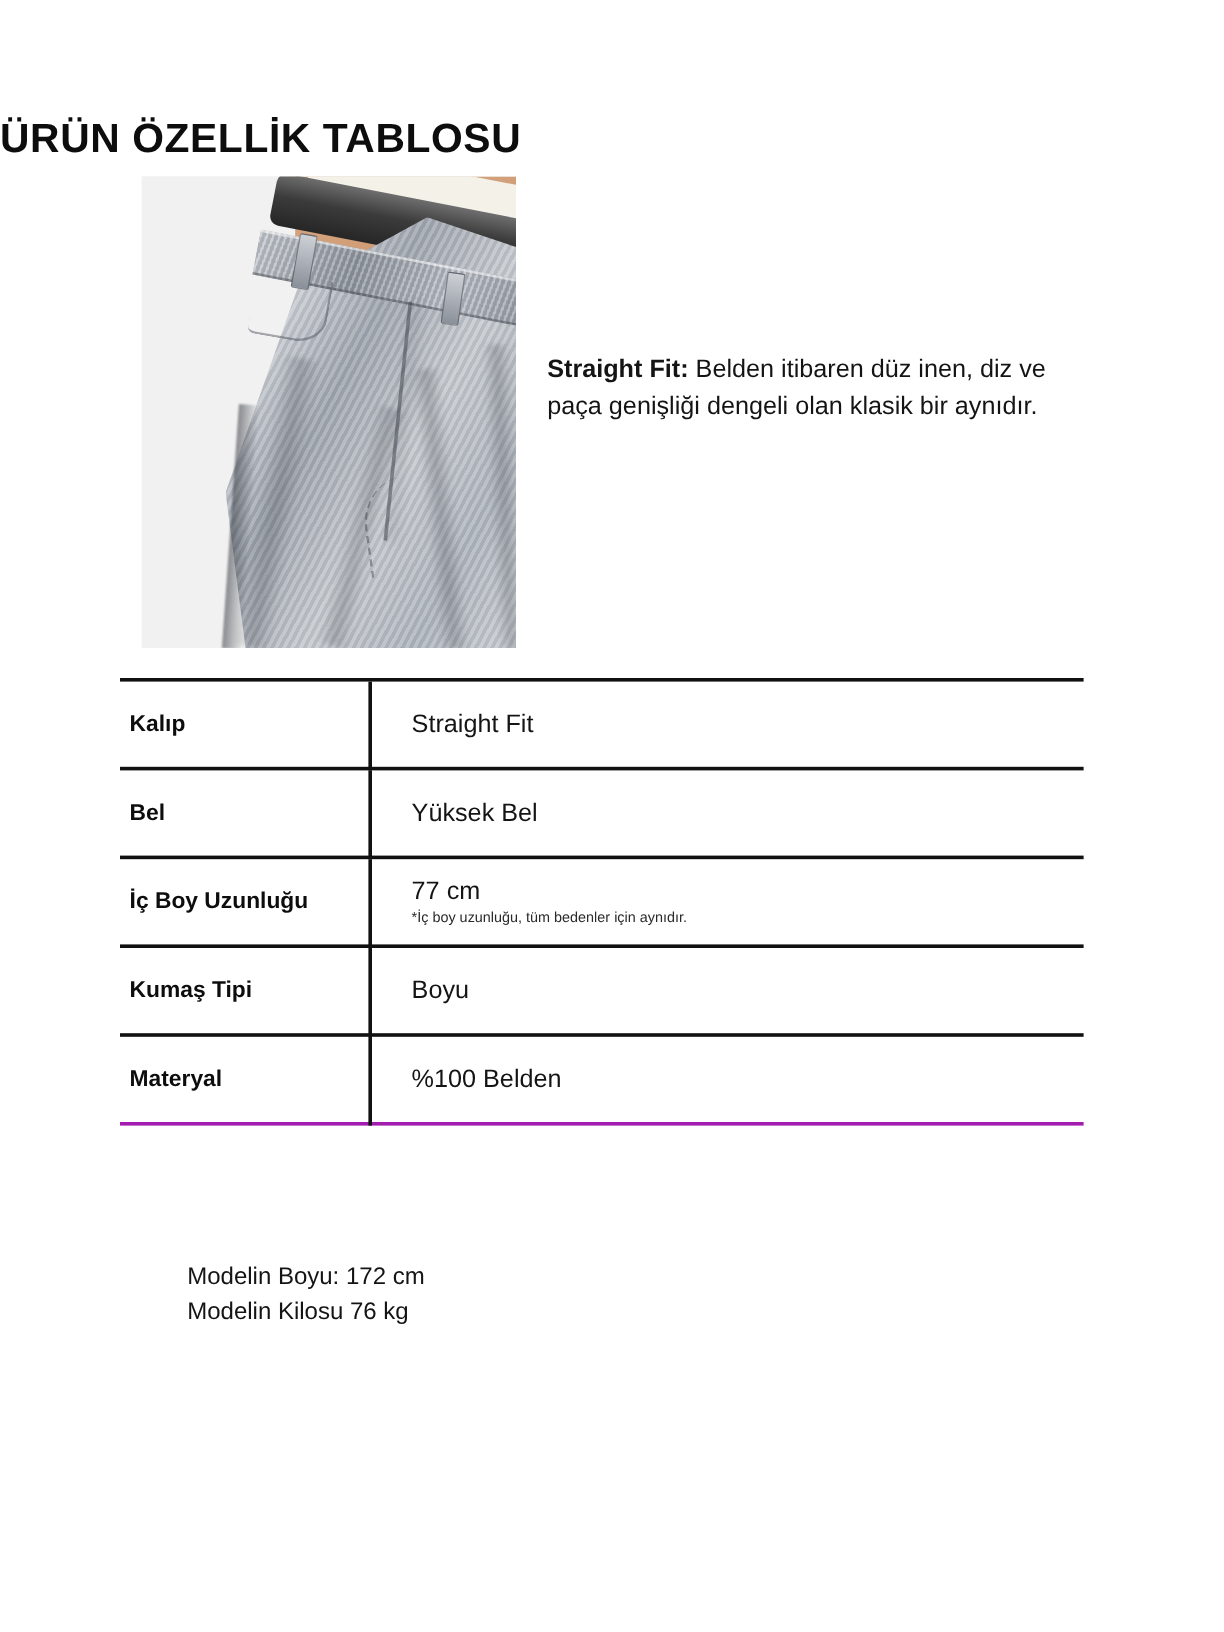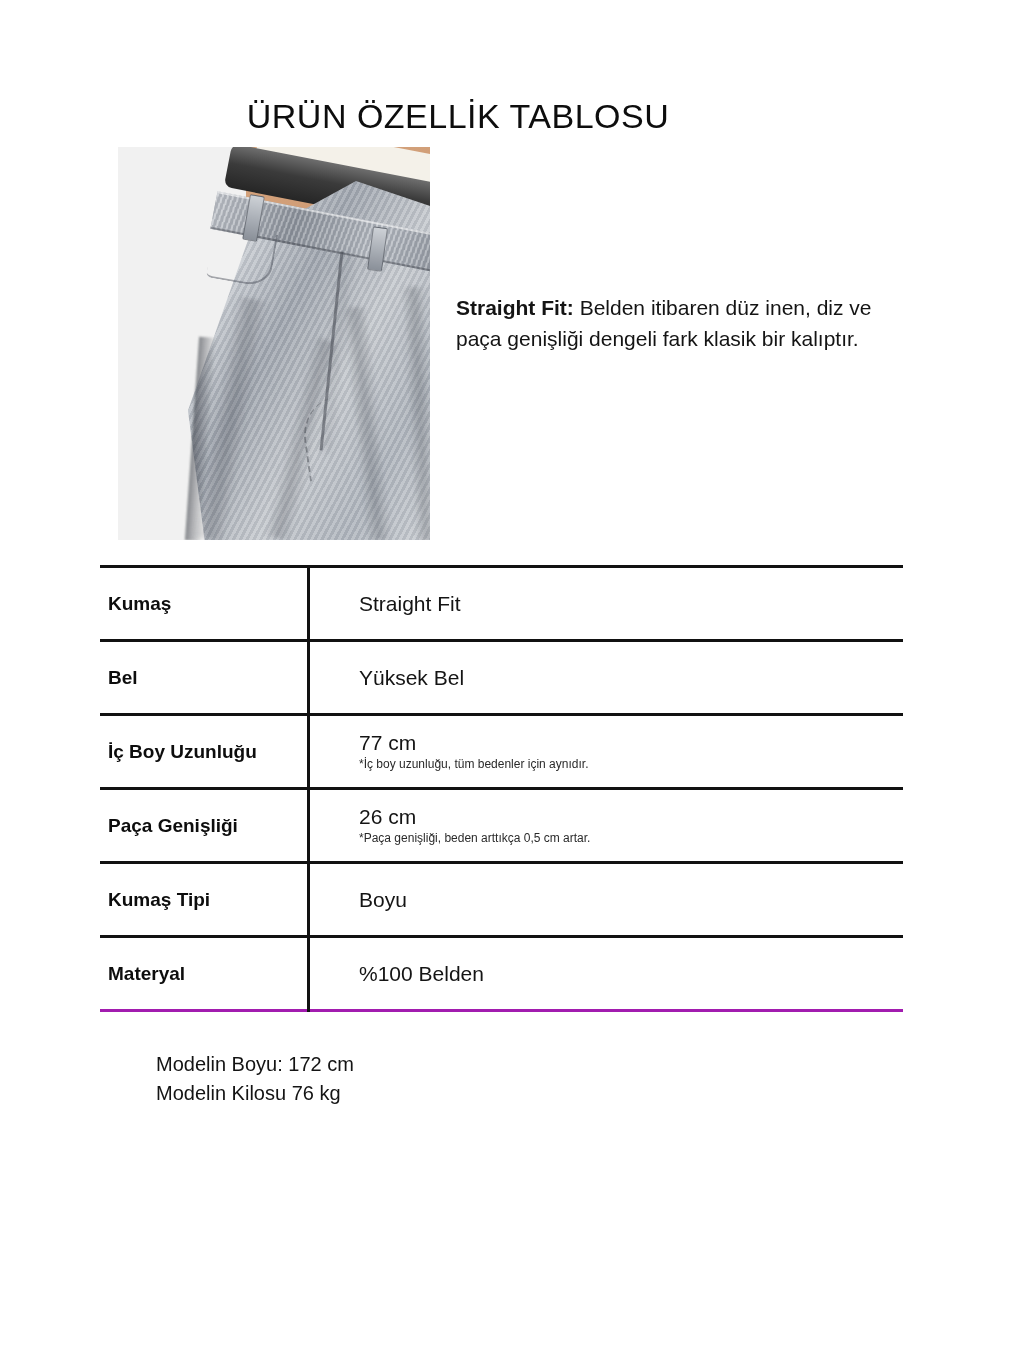--- a/index.html
+++ b/index.html
@@ -15,23 +15,23 @@
     color: #111111;
     overflow: hidden;
   }
 
   
   #page-title {
     position: absolute;
     left: 0;
     top: 96px;
     width: 916px;
-    text-align: center;
+    text-align: left;
     font-size: 34px;
-    font-weight: normal;
+    font-weight: bold;
     letter-spacing: 0.5px;
     color: #0d0d0d;
     line-height: 40px;
   }
 
   
   #product-photo {
     position: absolute;
     left: 118px;
     top: 147px;
@@ -209,21 +209,21 @@
   }
   .spec-divider {
     position: absolute;
     left: 207px;
     top: 0;
     bottom: -3px;
     width: 3px;
     background: #111111;
   }
   .spec-value {
-    padding-left: 52px;
+    padding-left: 36px;
     font-size: 21px;
     color: #141414;
     line-height: 25px;
   }
   .spec-note {
     display: block;
     font-size: 12px;
     color: #2a2a2a;
     line-height: 17px;
     margin-top: 1px;
@@ -260,53 +260,45 @@
   <div class="ph-fold f3"></div>
   <div class="ph-fold f4"></div>
   <div class="ph-waist"></div>
   <div class="ph-loop l1"></div>
   <div class="ph-loop l2"></div>
   <div class="ph-pocket"></div>
   <div class="ph-fly"></div>
   <div class="ph-crotch"></div>
 </div>
 
-<div id="fit-description"><b>Straight Fit:</b><span> Belden itibaren düz inen, diz ve paça genişliği dengeli fark klasik bir kalıptır.</span></div>
+<div id="fit-description"><b>Straight Fit:</b><span> Belden itibaren düz inen, diz ve paça genişliği dengeli olan klasik bir aynıdır.</span></div>
 
 <div id="spec-table">
 
   <div class="spec-row">
-    <div class="spec-label">Kumaş</div>
+    <div class="spec-label">Kalıp</div>
     <div class="spec-divider"></div>
     <div class="spec-value"><span>Straight Fit</span></div>
   </div>
 
   <div class="spec-row">
     <div class="spec-label">Bel</div>
     <div class="spec-divider"></div>
     <div class="spec-value"><span>Yüksek Bel</span></div>
   </div>
 
   <div class="spec-row">
     <div class="spec-label">İç Boy Uzunluğu</div>
     <div class="spec-divider"></div>
     <div class="spec-value">
       <span>77 cm</span>
       <span class="spec-note">*İç boy uzunluğu, tüm bedenler için aynıdır.</span>
     </div>
   </div>
 
-  <div class="spec-row">
-    <div class="spec-label">Paça Genişliği</div>
-    <div class="spec-divider"></div>
-    <div class="spec-value">
-      <span>26 cm</span>
-      <span class="spec-note">*Paça genişliği, beden arttıkça 0,5 cm artar.</span>
-    </div>
-  </div>
 
   <div class="spec-row">
     <div class="spec-label">Kumaş Tipi</div>
     <div class="spec-divider"></div>
     <div class="spec-value"><span>Boyu</span></div>
   </div>
 
   <div class="spec-row">
     <div class="spec-label">Materyal</div>
     <div class="spec-divider"></div>

